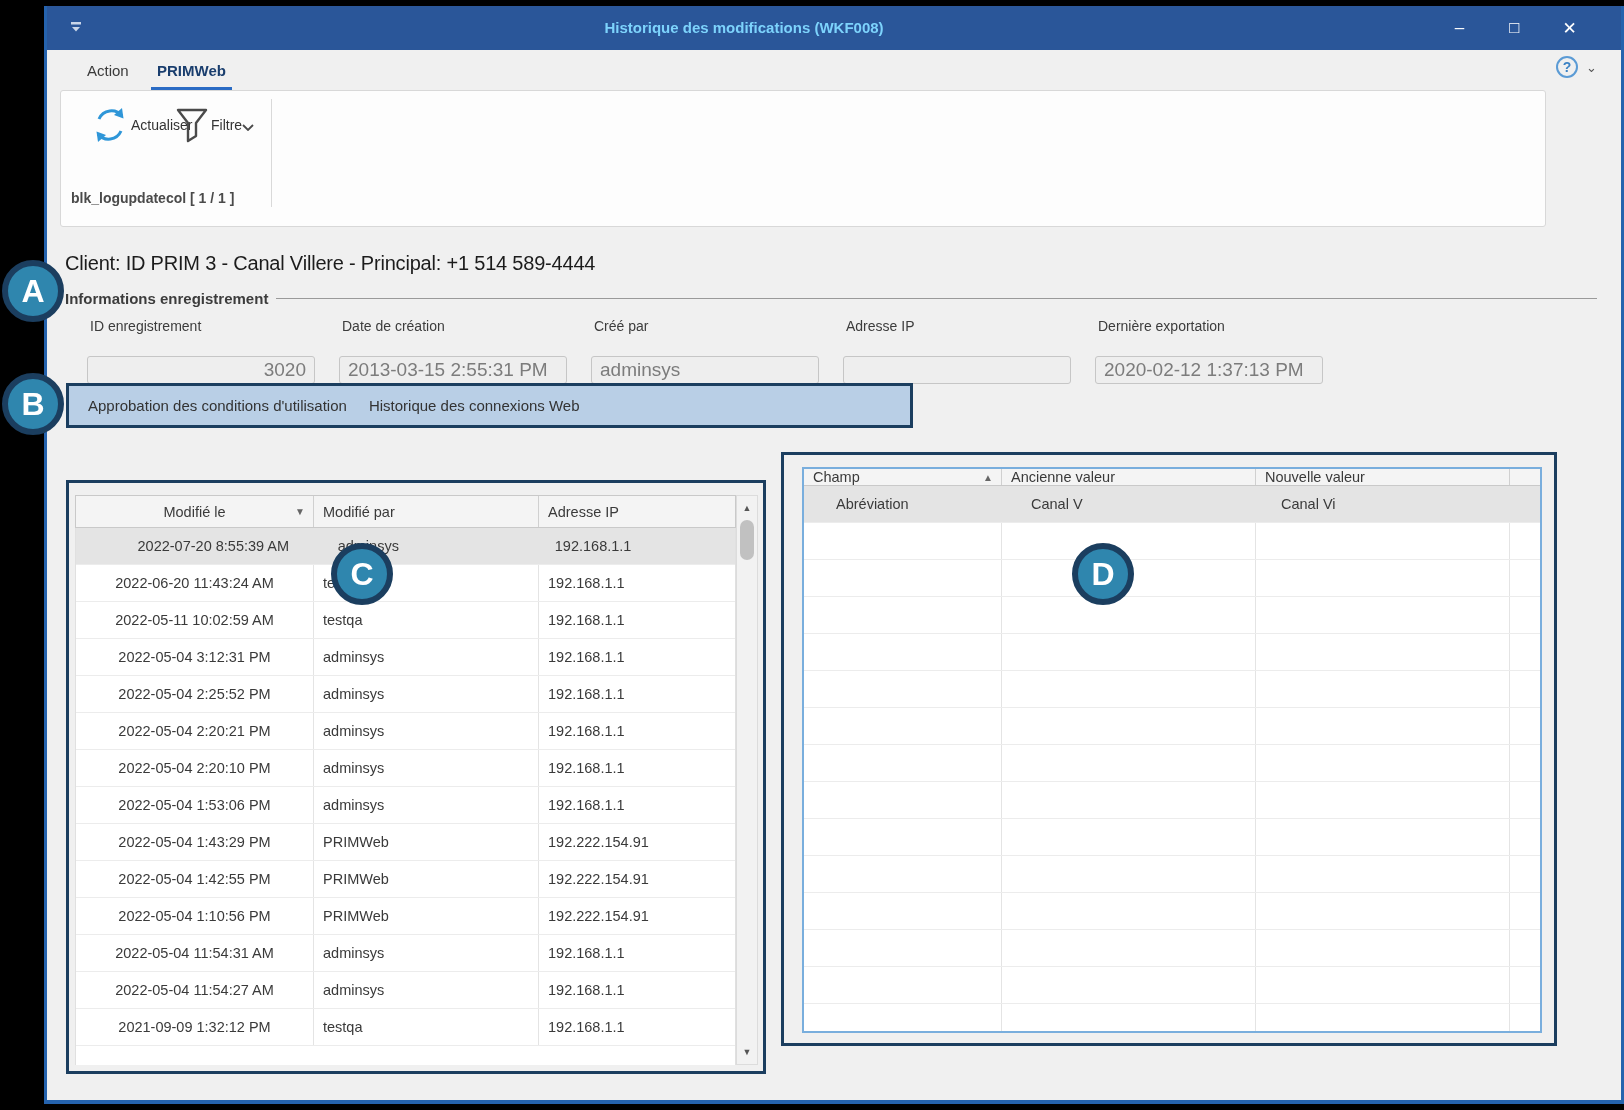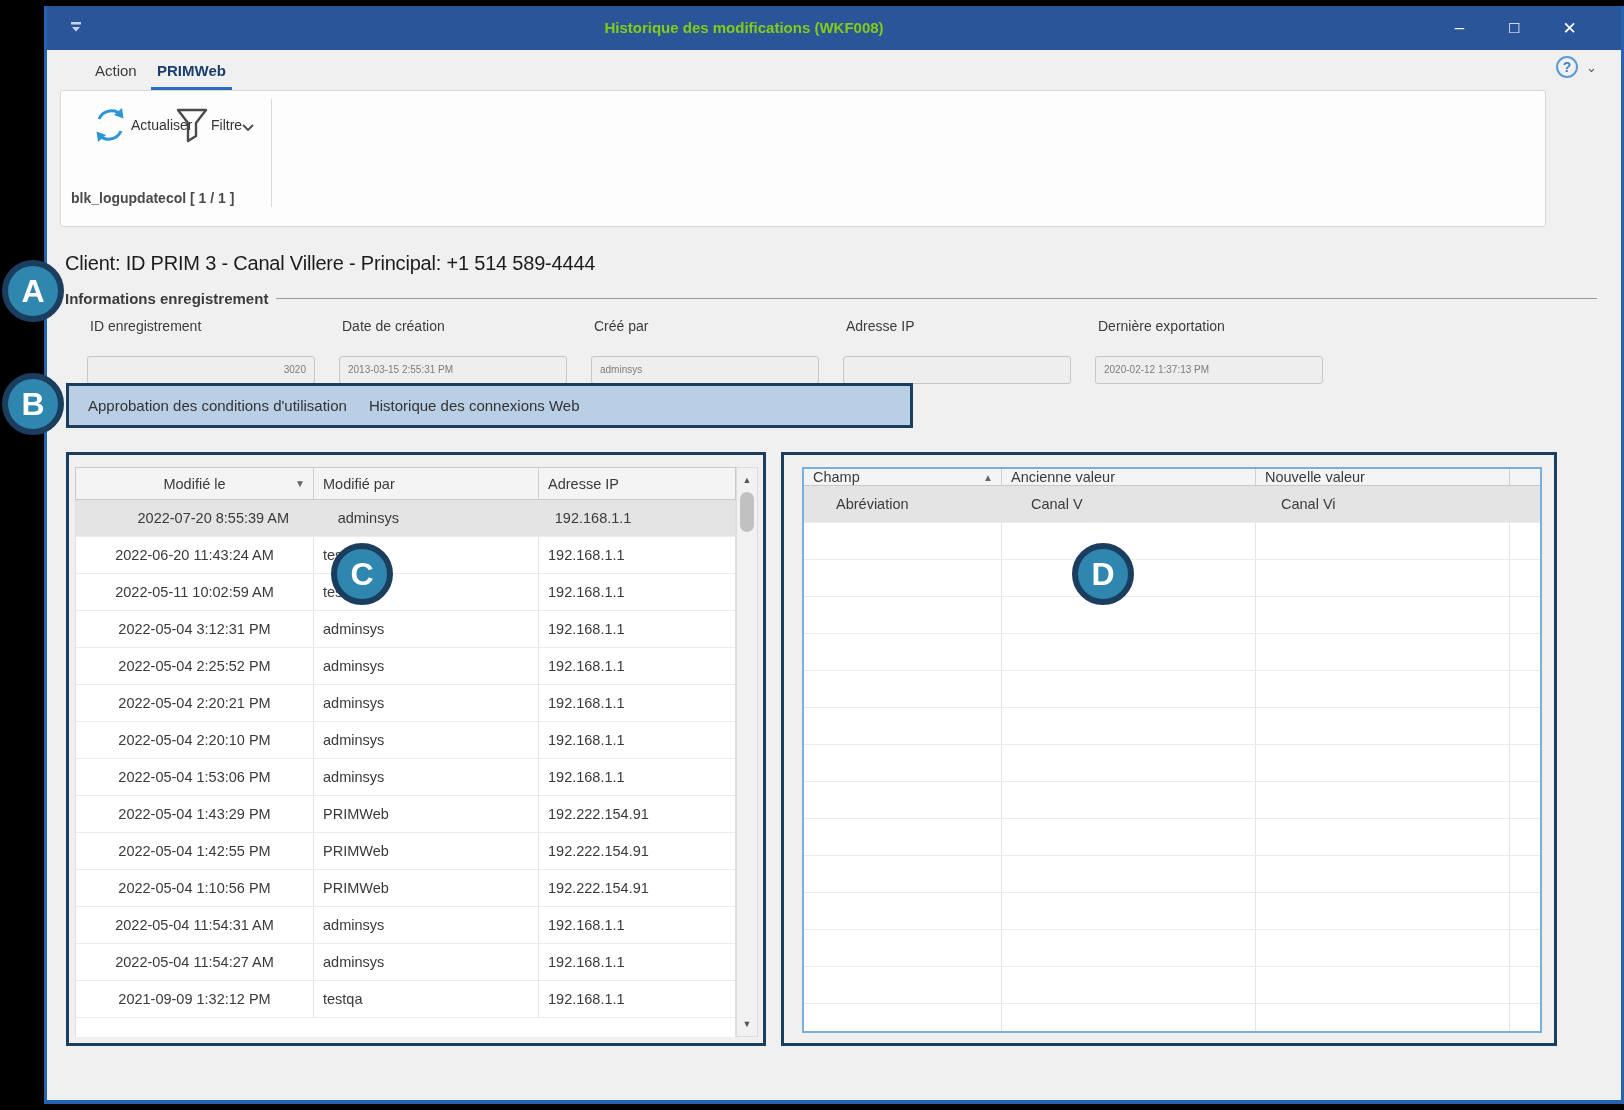--- a/index.html
+++ b/index.html
@@ -11,28 +11,28 @@
   body{background:#000;font-family:"Liberation Sans",sans-serif;position:relative;}
 
   .window{position:absolute;left:44px;top:6px;width:1580px;height:1098px;
     background:var(--winbg);border-left:3px solid #2563AE;border-right:3px solid #2563AE;
     border-bottom:4px solid #2563AE;overflow:hidden;}
 
   
   .titlebar{position:absolute;left:0;top:0;width:100%;height:44px;background:var(--titlebar);}
   .qat{position:absolute;left:22px;top:14px;width:14px;height:14px;cursor:pointer;}
   .title{position:absolute;left:0;right:180px;top:0;height:28px;line-height:44px;text-align:center;
-    color:#84cc16;font-size:15px;font-weight:bold;}
+    color:#7dd3fc;font-size:15px;font-weight:bold;}
   .winbtns{position:absolute;right:24px;top:0;height:44px;display:flex;}
   .winbtn{width:55px;height:44px;color:#FFF;font-size:17px;display:flex;align-items:center;justify-content:center;cursor:pointer;}
 
   
   .menubar{position:absolute;left:0;top:44px;width:100%;height:40px;}
   .menutab{position:absolute;top:0;height:40px;display:flex;align-items:center;font-size:15px;color:#3A3A3A;cursor:pointer;}
-  .menutab.action{left:48px;}
+  .menutab.action{left:40px;}
   .menutab.accueil{left:110px;color:#1A3E6E;font-weight:bold;}
   .menutab.accueil::after{content:"";position:absolute;left:-6px;right:-6px;bottom:0;height:3px;background:var(--accent);}
   .helpzone{position:absolute;right:24px;top:6px;display:flex;align-items:center;gap:8px;}
   .helpbtn{width:22px;height:22px;border:2px solid #5B9BD5;border-radius:50%;color:#3B82C4;
     font-size:14px;font-weight:bold;display:flex;align-items:center;justify-content:center;cursor:pointer;}
   .helpchev{color:#555;font-size:13px;cursor:pointer;}
 
   
   .ribbon{position:absolute;left:13px;top:84px;width:1486px;height:137px;background:#FDFDFD;
     border:1px solid #D8D8D8;border-radius:3px;}
@@ -48,33 +48,33 @@
   
   .client{position:absolute;left:18px;top:246px;font-size:20px;color:#1C1C1C;letter-spacing:-0.2px;}
   .grouphead{position:absolute;left:18px;top:284px;right:24px;display:flex;align-items:center;}
   .grouphead .gtitle{font-size:15px;font-weight:bold;color:#3C3C3C;white-space:nowrap;}
   .grouphead .gline{flex:1;height:1px;background:#9A9A9A;margin-left:8px;}
 
   .fields{position:absolute;left:40px;top:312px;display:flex;}
   .field{width:228px;margin-right:24px;}
   .field .flabel{font-size:14px;color:#3C3C3C;margin-bottom:22px;padding-left:3px;}
   .field .finput{height:28px;background:#EEEEEE;border:1px solid #C6C6C6;border-radius:3px;
-    line-height:26px;padding:0 8px;font-size:10px;color:#7C7C7C;}
+    line-height:26px;padding:0 8px;font-size:19px;color:#7C7C7C;}
   .field .finput.num{text-align:right;}
 
   
   .tabstrip{position:absolute;left:19px;top:377px;width:847px;height:45px;border:3px solid var(--navy);
     background:var(--strip);display:flex;align-items:stretch;padding-left:8px;}
   .stab{position:relative;display:flex;align-items:center;padding:0 11px;font-size:15px;color:#333;cursor:pointer;white-space:nowrap;}
   .stab.active{color:var(--accent);font-weight:bold;}
   .stab.active::after{content:"";position:absolute;left:4px;right:4px;bottom:0;height:4px;background:var(--accent);}
 
   
   .panel{position:absolute;top:446px;height:594px;border:3px solid var(--navy);background:var(--winbg);}
-  .panel.c{left:19px;width:700px;}
+  .panel.c{left:19px;width:700px;margin-top:28px;}
   .panel.d{left:734px;width:776px;}
 
   
   .ltwrap{position:absolute;left:6px;top:12px;width:683px;bottom:6px;background:#FFF;display:flex;}
   .tablecol{flex:1;display:flex;flex-direction:column;overflow:hidden;}
   .thead{display:flex;height:33px;background:#F4F4F4;border:1px solid #C9C9C9;}
   .th{position:relative;display:flex;align-items:center;padding:0 9px;font-size:14.5px;color:#3A3A3A;
     border-right:1px solid #D0D0D0;cursor:pointer;}
   .th:last-child{border-right:none;}
   .th.center{justify-content:center;}

